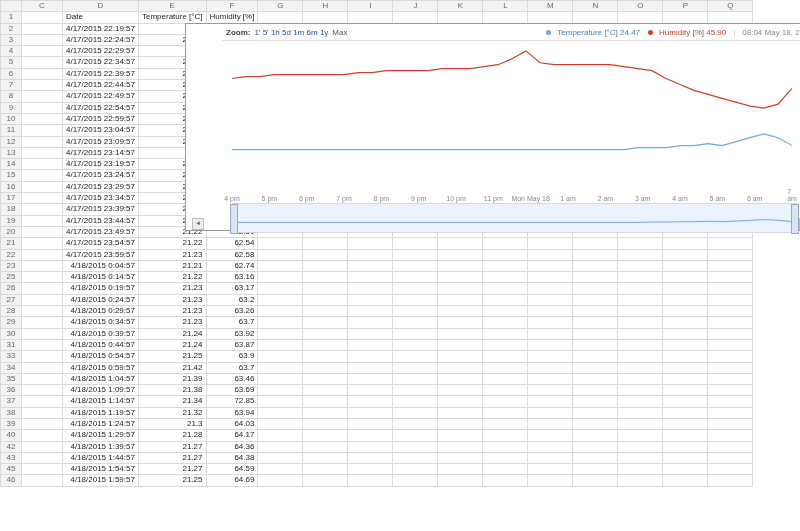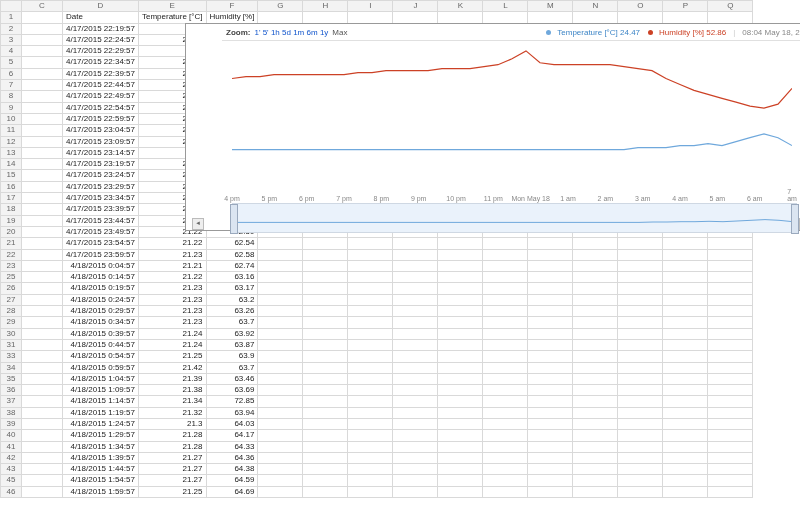--- a/index.html
+++ b/index.html
@@ -763,38 +763,20 @@
             <td></td>
             <td></td>
             <td></td>
             <td></td>
             <td></td>
             <td></td>
             <td></td>
             <td></td>
           </tr>
           <tr>
-            <td class="rowhdr">41</td>
-            <td></td>
-            <td>4/18/2015 1:34:57</td>
-            <td>21.28</td>
-            <td>64.33</td>
-            <td></td>
-            <td></td>
-            <td></td>
-            <td></td>
-            <td></td>
-            <td></td>
-            <td></td>
-            <td></td>
-            <td></td>
-            <td></td>
-            <td></td>
-          </tr>
-          <tr>
             <td class="rowhdr">42</td>
             <td></td>
             <td>4/18/2015 1:39:57</td>
             <td>21.27</td>
             <td>64.36</td>
             <td></td>
             <td></td>
             <td></td>
             <td></td>
             <td></td>
@@ -865,21 +847,21 @@
 
   <div class="chart">
     <div class="chart-top">
       <b>Zoom:</b>
       <span id="zoom-opts"><span class="zoom-link">1'</span> <span class="zoom-link">5'</span> <span class="zoom-link">1h</span> <span class="zoom-link">5d</span> <span class="zoom-link">1m</span> <span class="zoom-link">6m</span> <span class="zoom-link">1y</span> </span>
       <span style="color:#555">Max</span>
       <span class="spacer"></span>
       <span class="leg-dot leg-blue"></span>
       <span style="color:#3d85c6">Temperature [°C] 24.47</span>
       <span class="leg-dot leg-red"></span>
-      <span style="color:#cc4125">Humidity [%] 52.86</span>
+      <span style="color:#cc4125">Humidity [%] 45.90</span>
       <span style="color:#ccc;margin:0 3px">|</span>
       <span class="ts">08:04 May 18, 2015</span>
     </div>
     <div class="plot" id="plot">
       <svg id="plot-svg" width="560" height="148">
           <path d="M0.0 104.6 L14.0 104.6 L28.0 104.6 L42.0 104.6 L56.0 104.6 L70.0 104.6 L84.0 104.6 L98.0 104.6 L112.0 104.6 L126.0 104.6 L140.0 104.6 L154.0 104.6 L168.0 104.6 L182.0 104.6 L196.0 104.6 L210.0 104.6 L224.0 104.6 L238.0 104.6 L252.0 104.6 L266.0 104.6 L280.0 104.6 L294.0 104.6 L308.0 104.6 L322.0 104.6 L336.0 104.6 L350.0 104.6 L364.0 104.6 L378.0 104.6 L392.0 104.6 L406.0 102.6 L420.0 102.6 L434.0 102.6 L448.0 100.6 L462.0 100.6 L476.0 98.7 L490.0 100.6 L504.0 96.7 L518.0 92.7 L532.0 88.8 L546.0 92.7 L560.0 100.6 " stroke="#6fa8dc" fill="none" stroke-width="1.2"></path>
           <path d="M0.0 33.5 L14.0 31.6 L28.0 31.6 L42.0 29.6 L56.0 29.6 L70.0 29.6 L84.0 29.6 L98.0 29.6 L112.0 29.6 L126.0 27.6 L140.0 27.6 L154.0 25.7 L168.0 25.7 L182.0 25.7 L196.0 25.7 L210.0 23.7 L224.0 23.7 L238.0 23.7 L252.0 21.7 L266.0 19.7 L280.0 13.8 L294.0 5.9 L308.0 17.8 L322.0 19.7 L336.0 19.7 L350.0 19.7 L364.0 19.7 L378.0 19.7 L392.0 21.7 L406.0 23.7 L420.0 25.7 L434.0 33.5 L448.0 39.5 L462.0 45.4 L476.0 49.3 L490.0 53.3 L504.0 57.2 L518.0 61.2 L532.0 63.1 L546.0 59.2 L560.0 43.4 " stroke="#cc4125" fill="none" stroke-width="1.2"></path>
         </svg>
     <div class="ylab" style="top: 148px;">0</div>
         <div class="ylab" style="top: 128.267px;">10</div>

